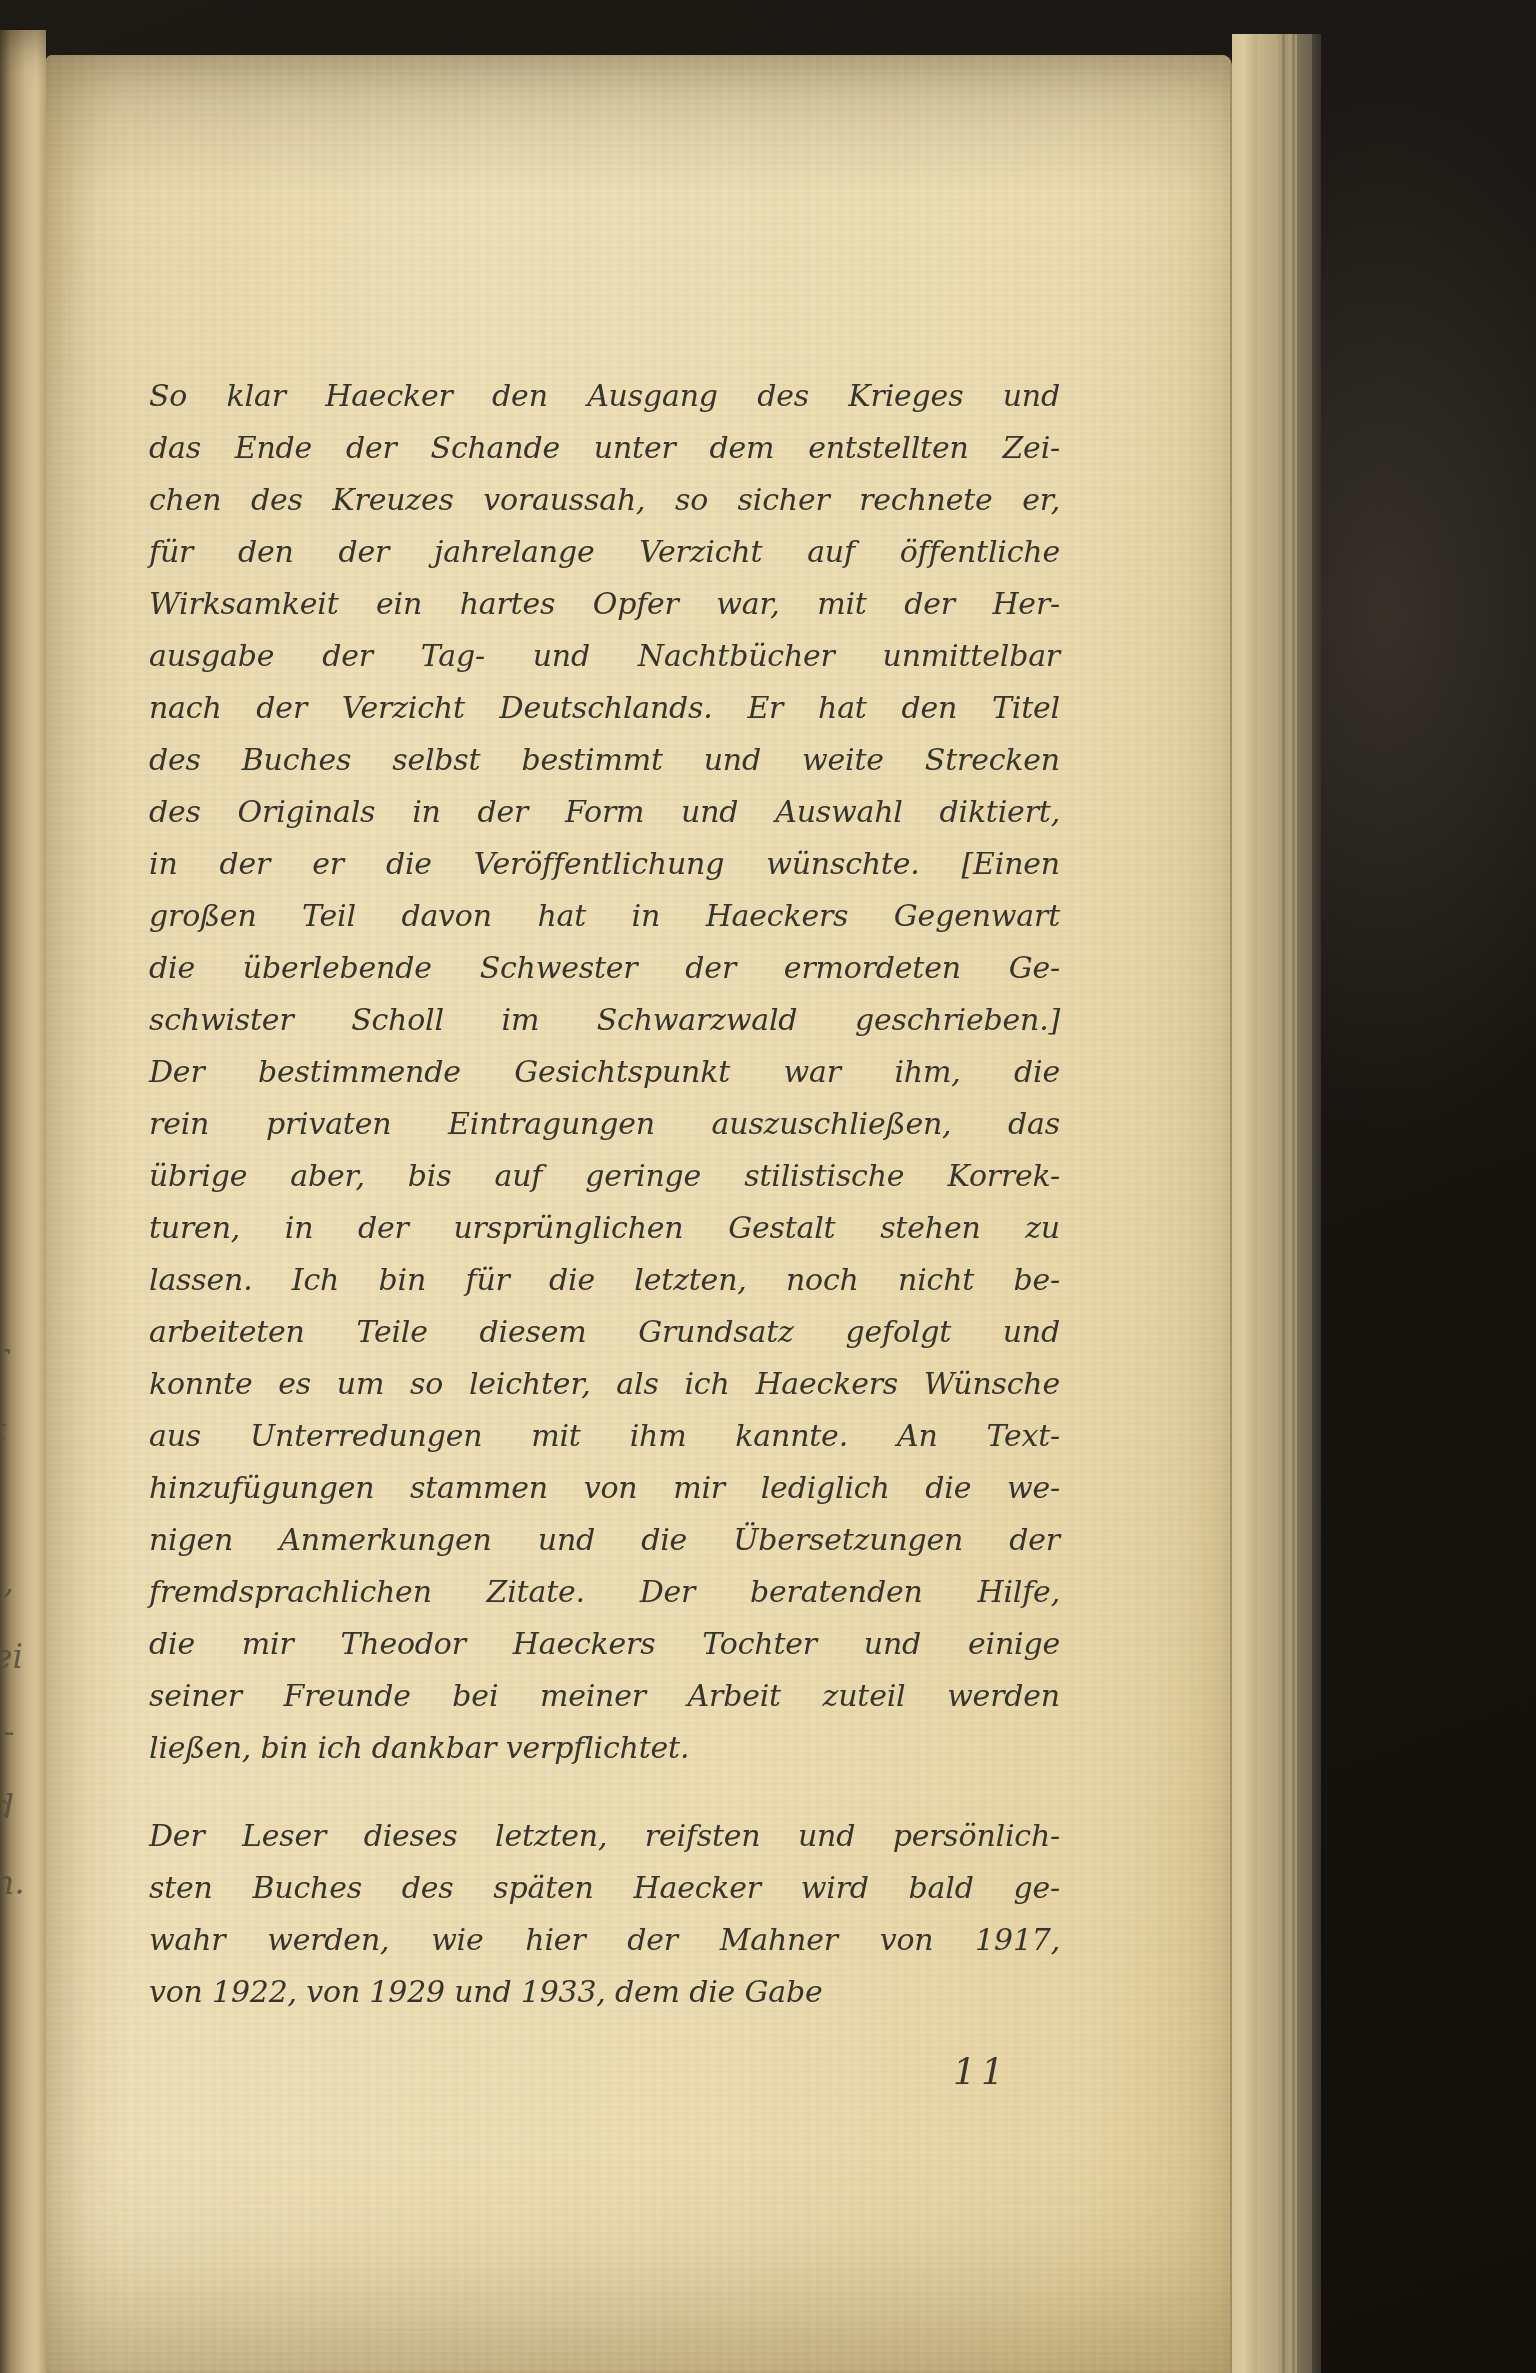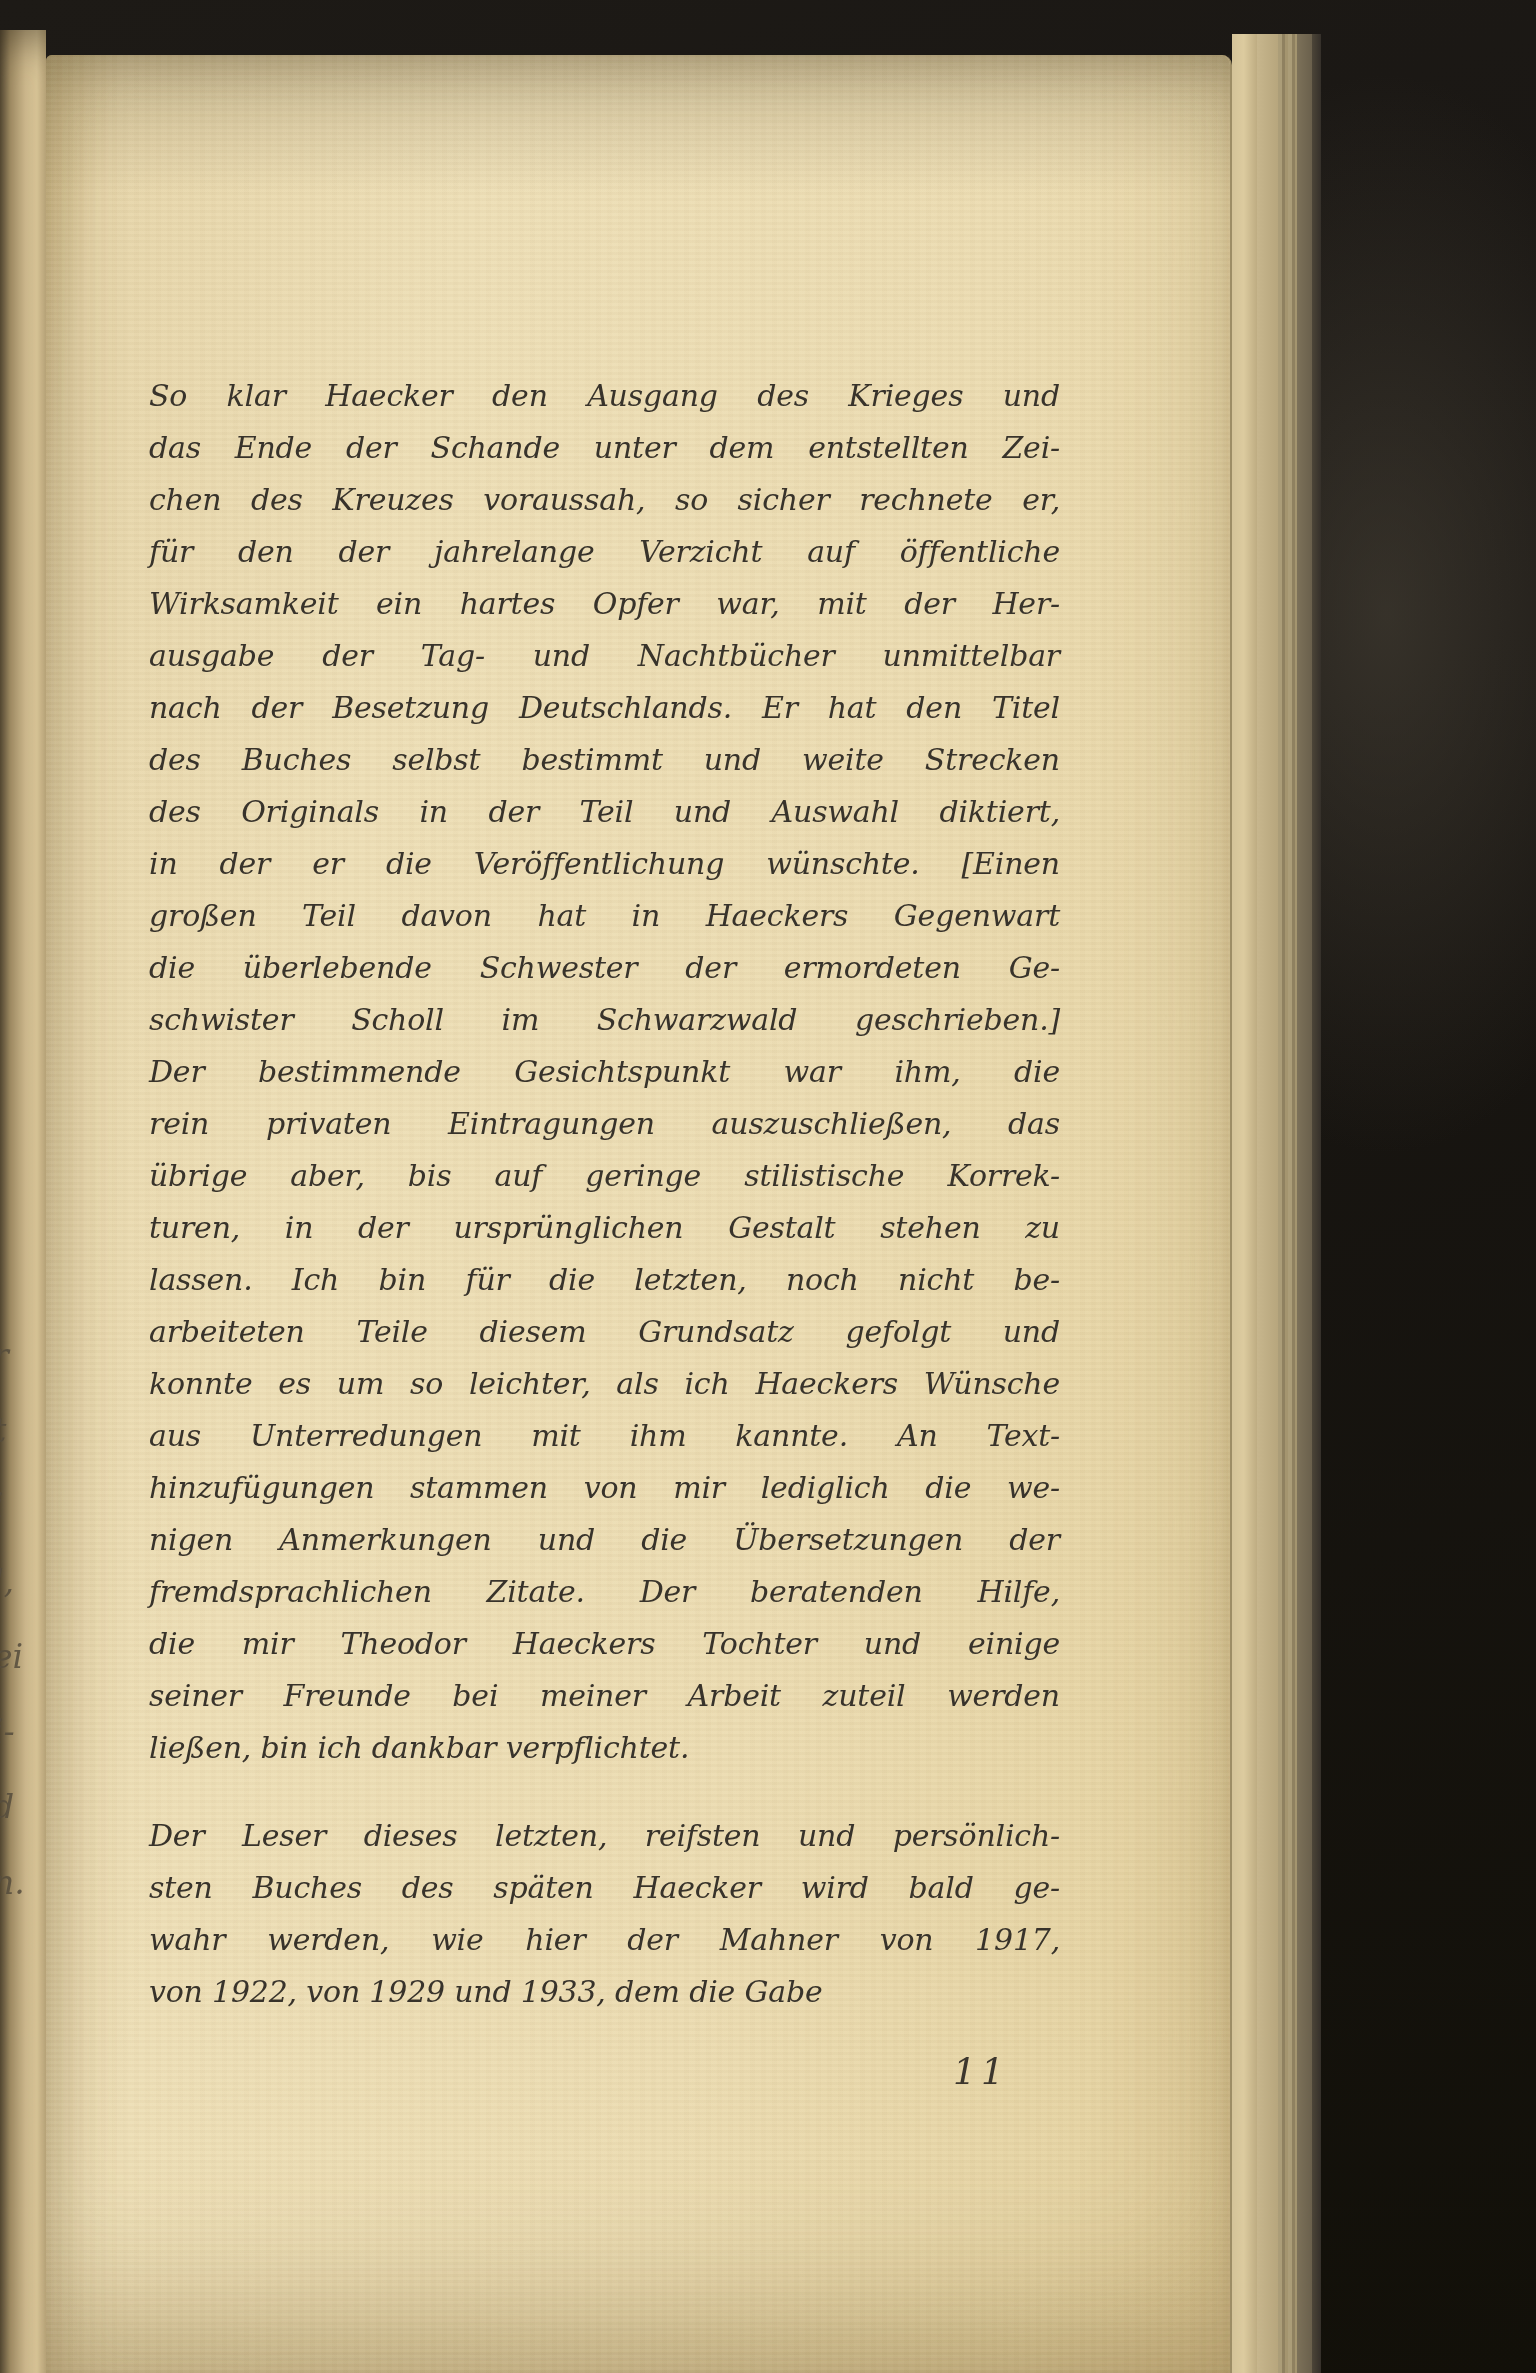--- a/index.html
+++ b/index.html
@@ -152,23 +152,23 @@
     <div class="page-texture"></div>
 
     <div class="text-block">
         <div class="paragraph">
           <div class="pline">So klar Haecker den Ausgang des Krieges und</div>
           <div class="pline">das Ende der Schande unter dem entstellten Zei-</div>
           <div class="pline">chen des Kreuzes voraussah, so sicher rechnete er,</div>
           <div class="pline">für den der jahrelange Verzicht auf öffentliche</div>
           <div class="pline">Wirksamkeit ein hartes Opfer war, mit der Her-</div>
           <div class="pline">ausgabe der Tag- und Nachtbücher unmittelbar</div>
-          <div class="pline">nach der Besetzung Deutschlands. Er hat den Titel</div>
+          <div class="pline">nach der Verzicht Deutschlands. Er hat den Titel</div>
           <div class="pline">des Buches selbst bestimmt und weite Strecken</div>
-          <div class="pline">des Originals in der Teil und Auswahl diktiert,</div>
+          <div class="pline">des Originals in der Form und Auswahl diktiert,</div>
           <div class="pline">in der er die Veröffentlichung wünschte. [Einen</div>
           <div class="pline">großen Teil davon hat in Haeckers Gegenwart</div>
           <div class="pline">die überlebende Schwester der ermordeten Ge-</div>
           <div class="pline">schwister Scholl im Schwarzwald geschrieben.]</div>
           <div class="pline">Der bestimmende Gesichtspunkt war ihm, die</div>
           <div class="pline">rein privaten Eintragungen auszuschließen, das</div>
           <div class="pline">übrige aber, bis auf geringe stilistische Korrek-</div>
           <div class="pline">turen, in der ursprünglichen Gestalt stehen zu</div>
           <div class="pline">lassen. Ich bin für die letzten, noch nicht be-</div>
           <div class="pline">arbeiteten Teile diesem Grundsatz gefolgt und</div>

